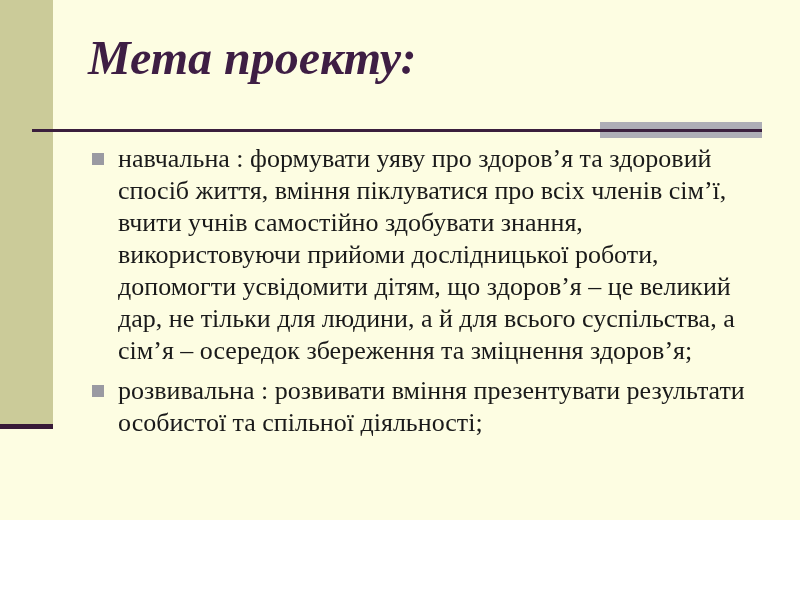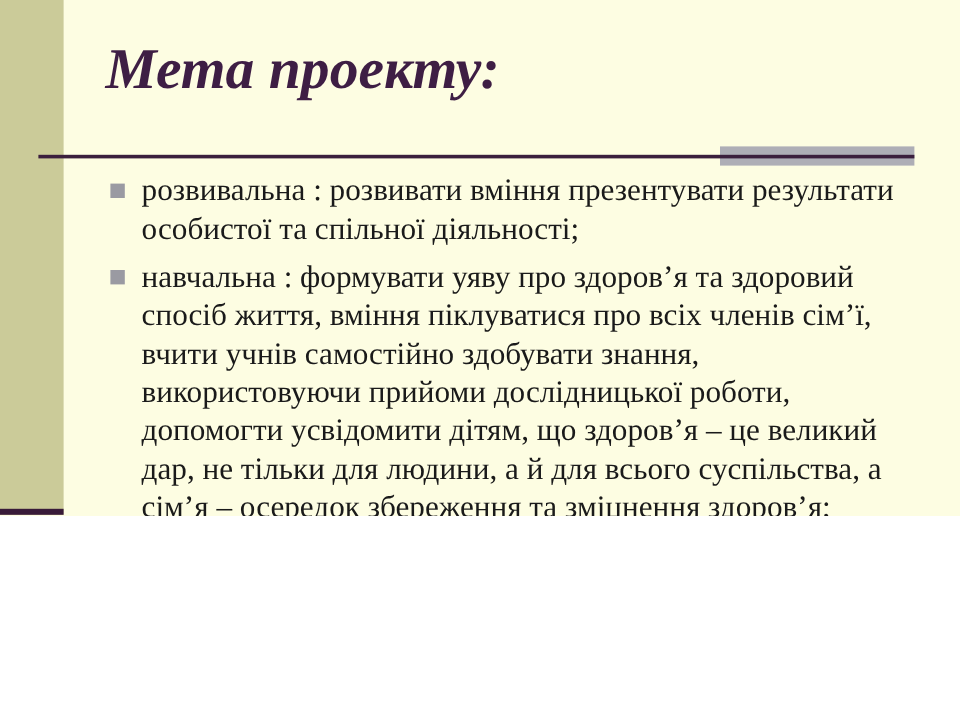--- a/index.html
+++ b/index.html
@@ -1,19 +1,19 @@
 <!DOCTYPE html>
 <html><head>
 <meta charset="utf-8">
 <style>
   html, body { margin: 0; padding: 0; background: #ffffff; }
   .slide {
     position: relative;
     width: 800px;
-    height: 430px;
+    height: 520px;
     background: #FDFDE2;
     overflow: hidden;
     font-family: "Liberation Serif", "DejaVu Serif", serif;
   }
   .sidebar {
     position: absolute;
     left: 0; top: 0;
     width: 53px;
     height: 424px;
     background: #CBCB99;
@@ -80,21 +80,21 @@
   <div class="sidebar"></div>
 
   <div class="slide-title">Мета проекту:</div>
 
   <div class="rule-band"></div>
   <div class="title-rule"></div>
 
   <ul class="bullet-list">
     <li class="bullet-item">
       <span class="bullet-sq"></span>
-      <span class="bullet-text">розвивальна : розвивати вміння презентувати результати особистої та спільної діяльності;</span>
+      <span class="bullet-text">навчальна : формувати уяву про здоров’я та здоровий спосіб життя, вміння піклуватися про всіх членів сім’ї, вчити учнів самостійно здобувати знання, використовуючи прийоми дослідницької роботи, допомогти усвідомити дітям, що здоров’я – це великий дар, не тільки для людини, а й для всього суспільства, а сім’я – осередок збереження та зміцнення здоров’я;</span>
     </li>
     <li class="bullet-item">
       <span class="bullet-sq"></span>
-      <span class="bullet-text">навчальна : формувати уяву про здоров’я та здоровий спосіб життя, вміння піклуватися про всіх членів сім’ї, вчити учнів самостійно здобувати знання, використовуючи прийоми дослідницької роботи, допомогти усвідомити дітям, що здоров’я – це великий дар, не тільки для людини, а й для всього суспільства, а сім’я – осередок збереження та зміцнення здоров’я;</span>
+      <span class="bullet-text">розвивальна : розвивати вміння презентувати результати особистої та спільної діяльності;</span>
     </li>
   </ul>
 
 </div>
 
 </body></html>

